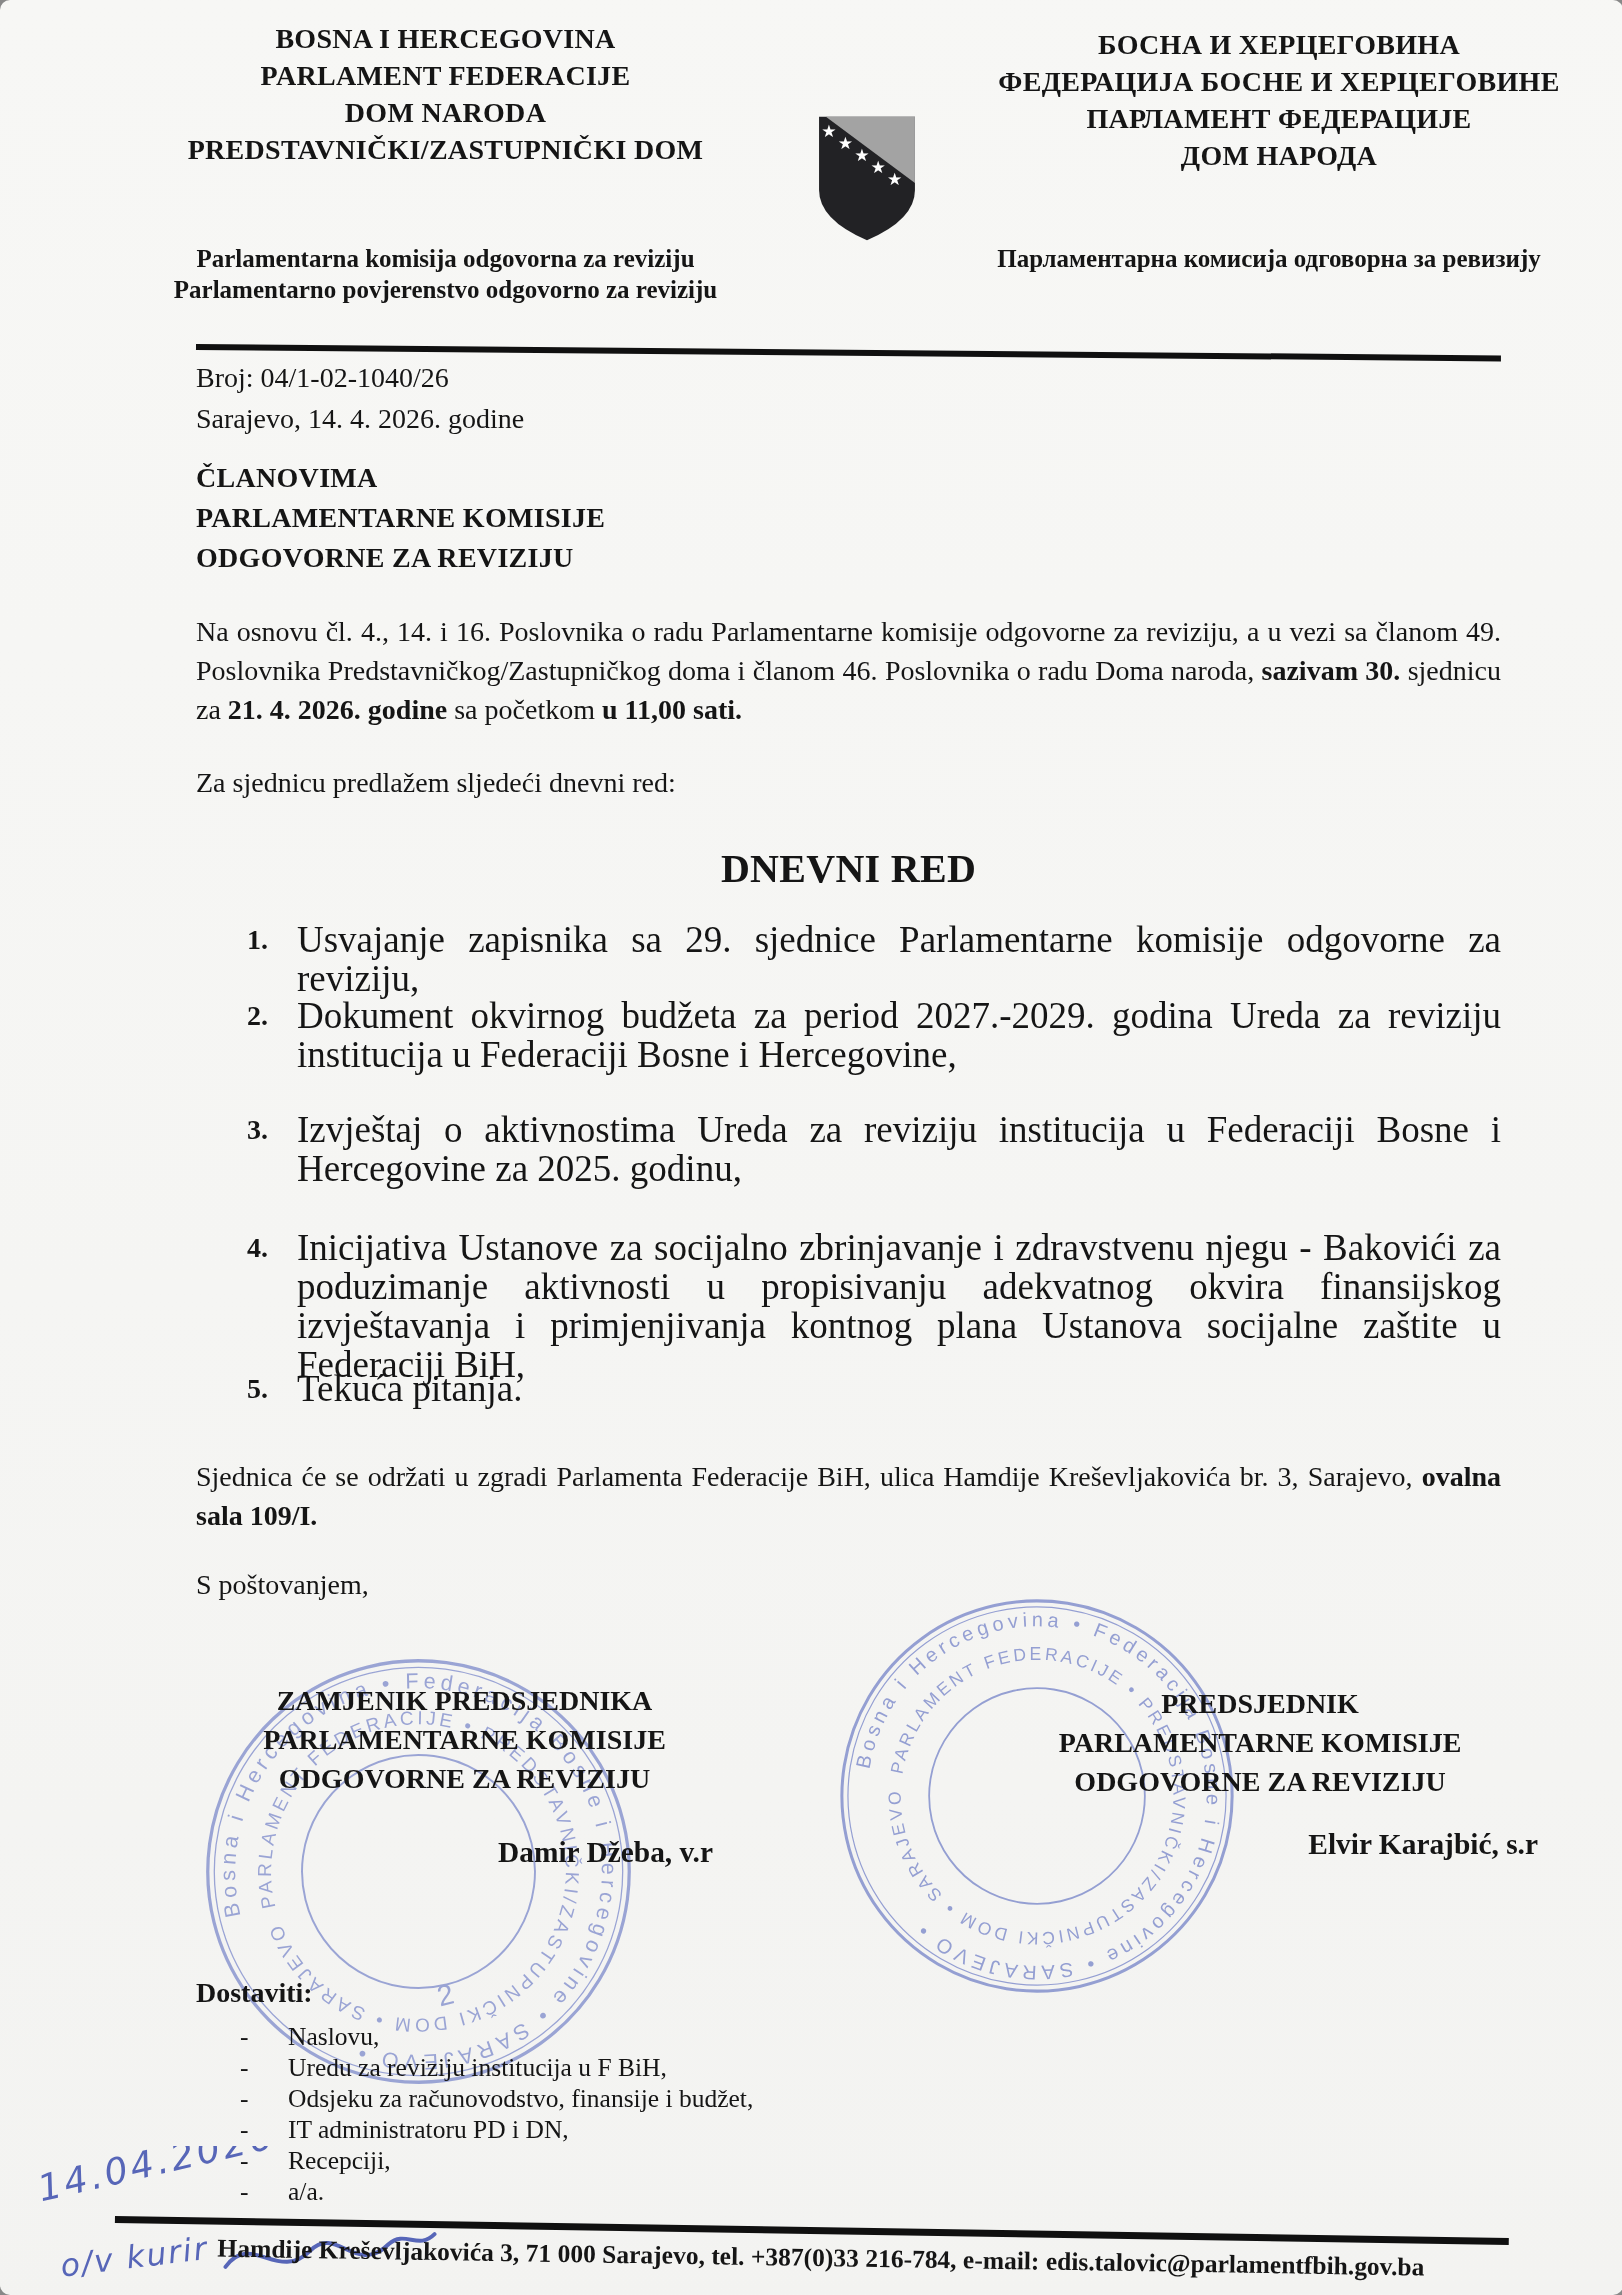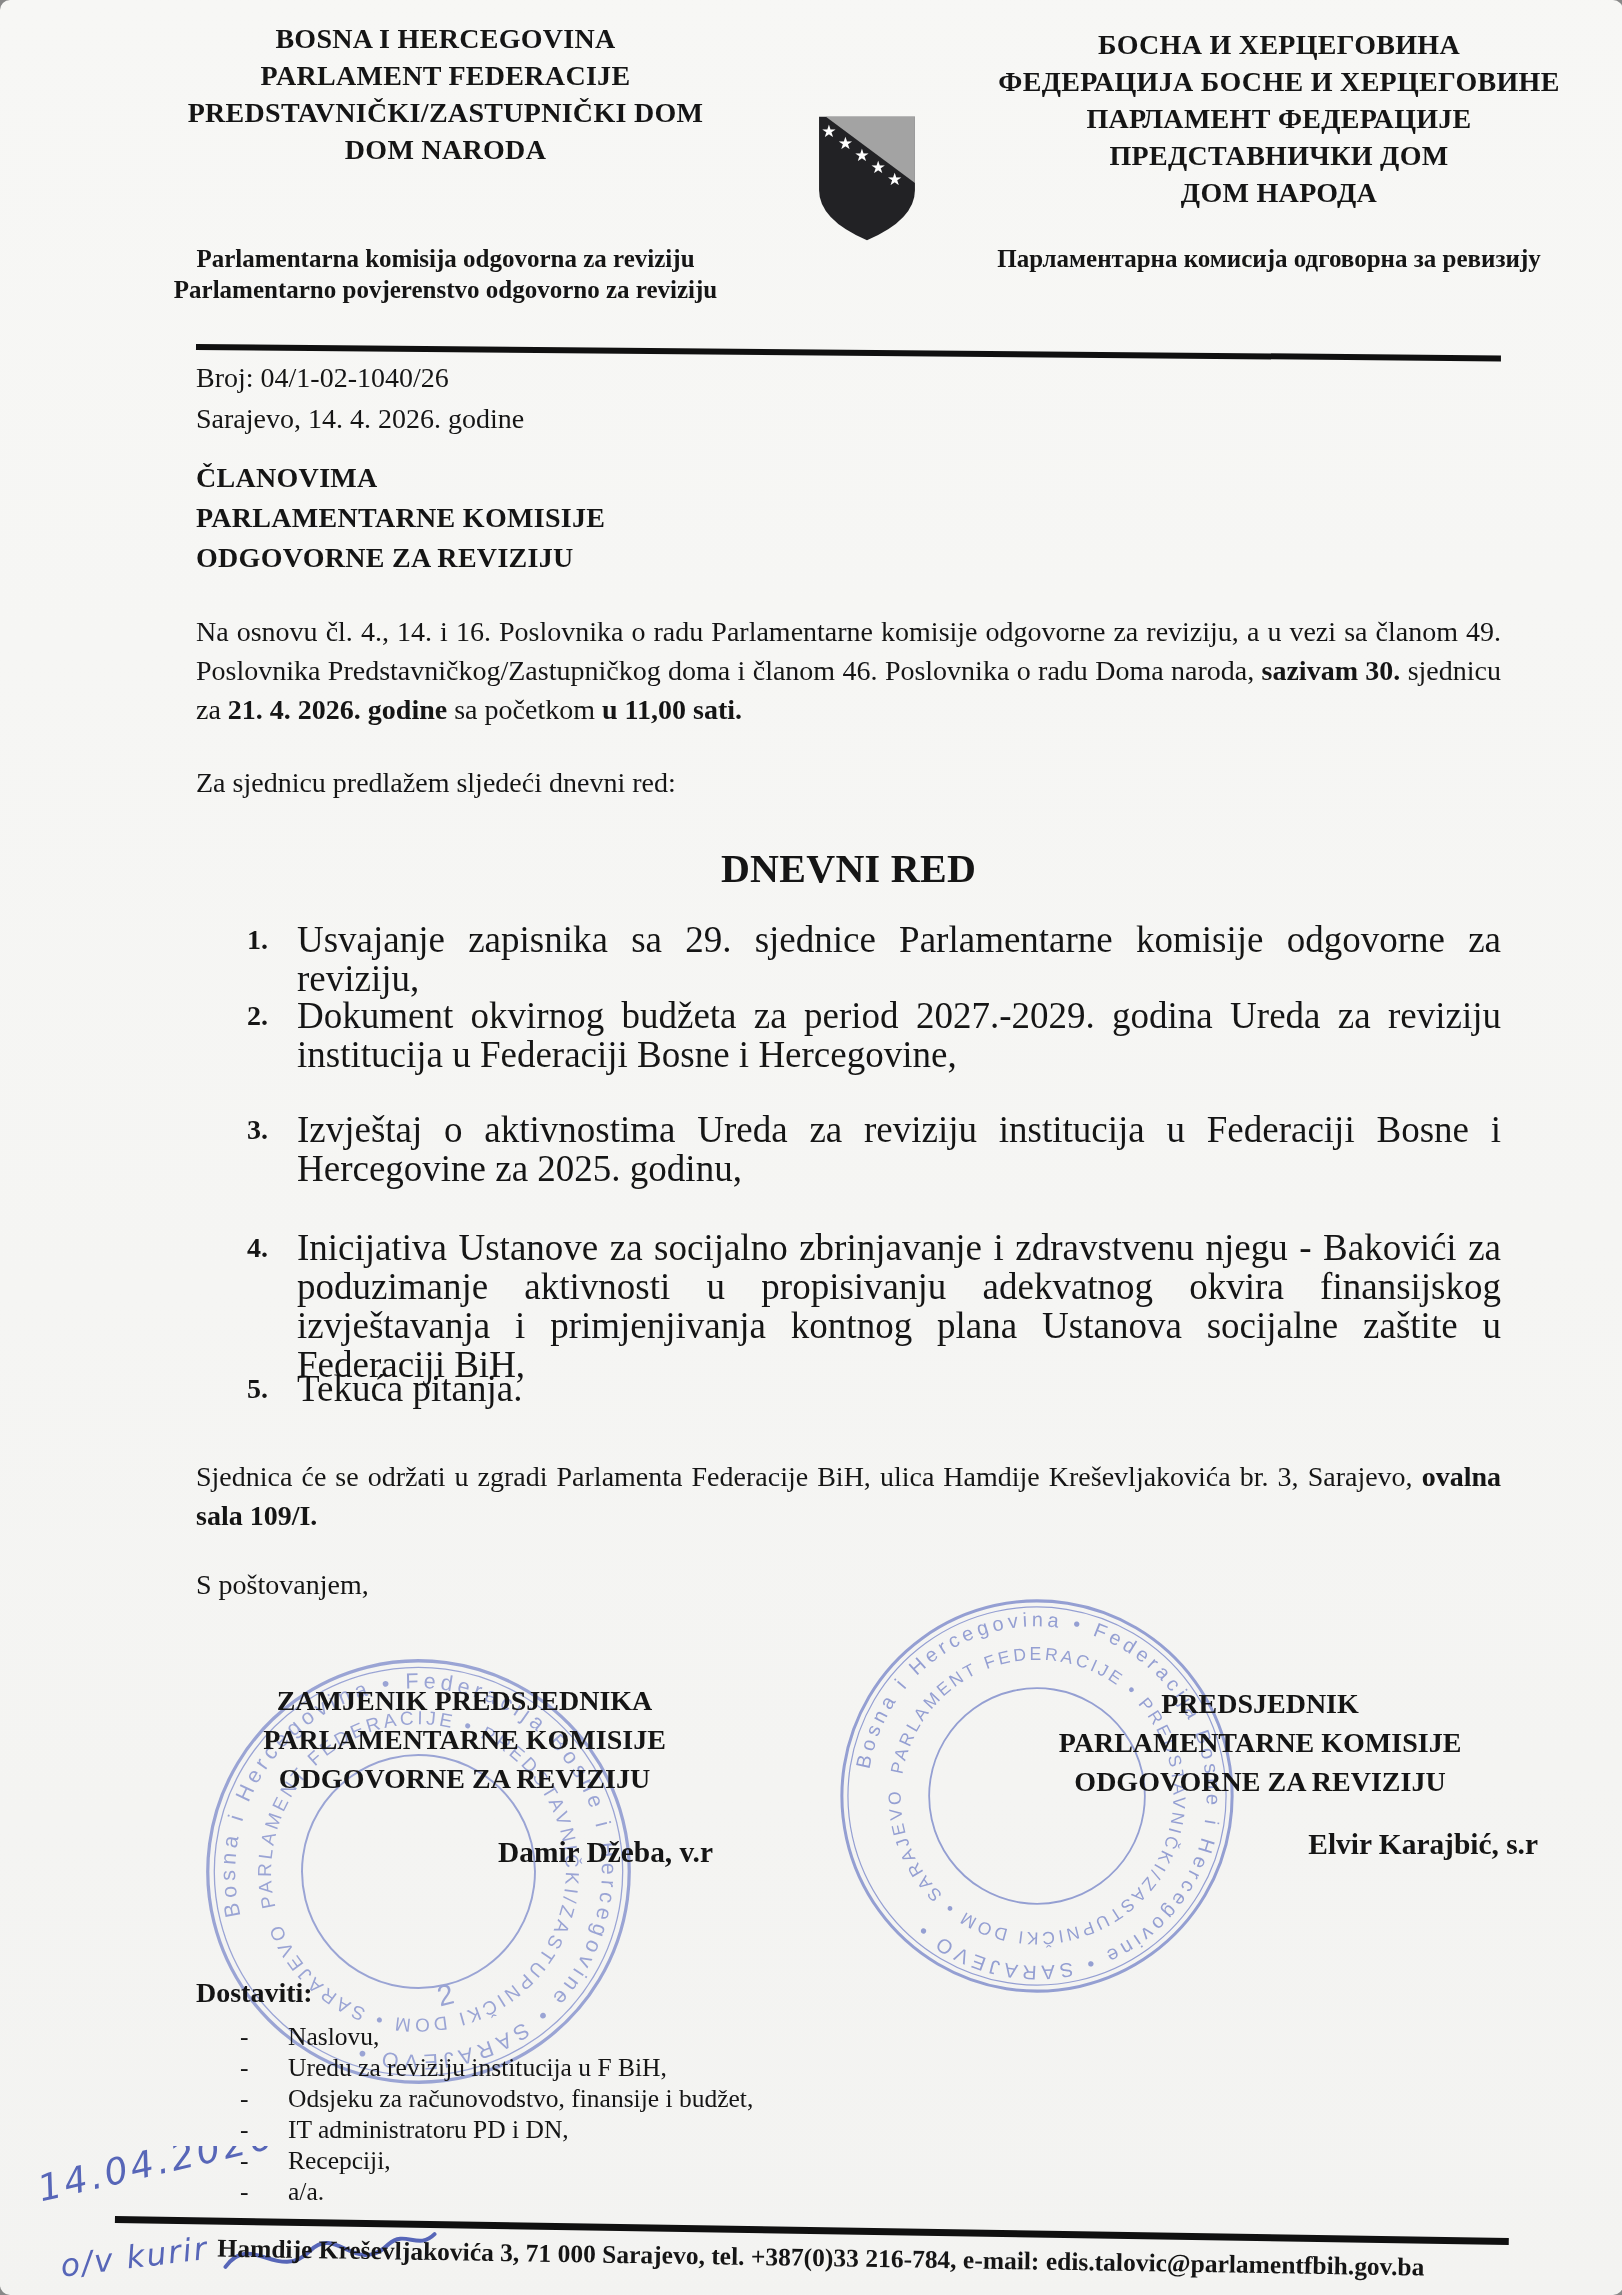--- a/index.html
+++ b/index.html
@@ -29,39 +29,38 @@
   .stamp{opacity:.58;}
 </style>
 </head>
 <body>
 
 <div class="page">
 
   <div class="abs ctr hdr" style="left:151px;top:19.6px;width:589px;">
     <div>BOSNA I HERCEGOVINA</div>
     <div>PARLAMENT FEDERACIJE</div>
+    <div>DOM NARODA</div>
     <div>PREDSTAVNIČKI/ZASTUPNIČKI DOM</div>
-    <div>DOM NARODA</div>
   </div>
 
   <svg class="abs" style="left:808px;top:110px;" width="118" height="137" viewBox="0 0 100 120">
     <path d="M8,6 L92,6 L92,70 Q92,96 50,114 Q8,96 8,70 Z" fill="#222225"></path>
     <polygon points="14,6 92,6 92,64" fill="#a3a3a3"></polygon>
     <text x="16.7" y="19.1" font-size="15" fill="#ffffff" text-anchor="middle" dominant-baseline="central">★</text>
     <text x="31.1" y="29.5" font-size="15" fill="#ffffff" text-anchor="middle" dominant-baseline="central">★</text>
     <text x="45.5" y="39.9" font-size="15" fill="#ffffff" text-anchor="middle" dominant-baseline="central">★</text>
     <text x="59.9" y="50.4" font-size="15" fill="#ffffff" text-anchor="middle" dominant-baseline="central">★</text>
     <text x="74.3" y="60.8" font-size="15" fill="#ffffff" text-anchor="middle" dominant-baseline="central">★</text>
   </svg>
 
   <div class="abs ctr hdr" style="left:988px;top:26px;width:582px;">
     <div>БОСНА И ХЕРЦЕГОВИНА</div>
     <div>ФЕДЕРАЦИЈА БОСНЕ И ХЕРЦЕГОВИНЕ</div>
     <div>ПАРЛАМЕНТ ФЕДЕРАЦИЈЕ</div>
-    <div>ПРЕДСТАВНИЧКИ ДОМ</div>
     <div>ДОМ НАРОДА</div>
   </div>
 
   <div class="abs ctr sub" style="left:151px;top:243px;width:589px;">
     <div>Parlamentarna komisija odgovorna za reviziju</div>
     <div>Parlamentarno povjerenstvo odgovorno za reviziju</div>
   </div>
   <div class="abs ctr sub" style="left:968px;top:243px;width:602px;">
     <div>Парламентарна комисија одговорна за ревизију</div>
   </div>

